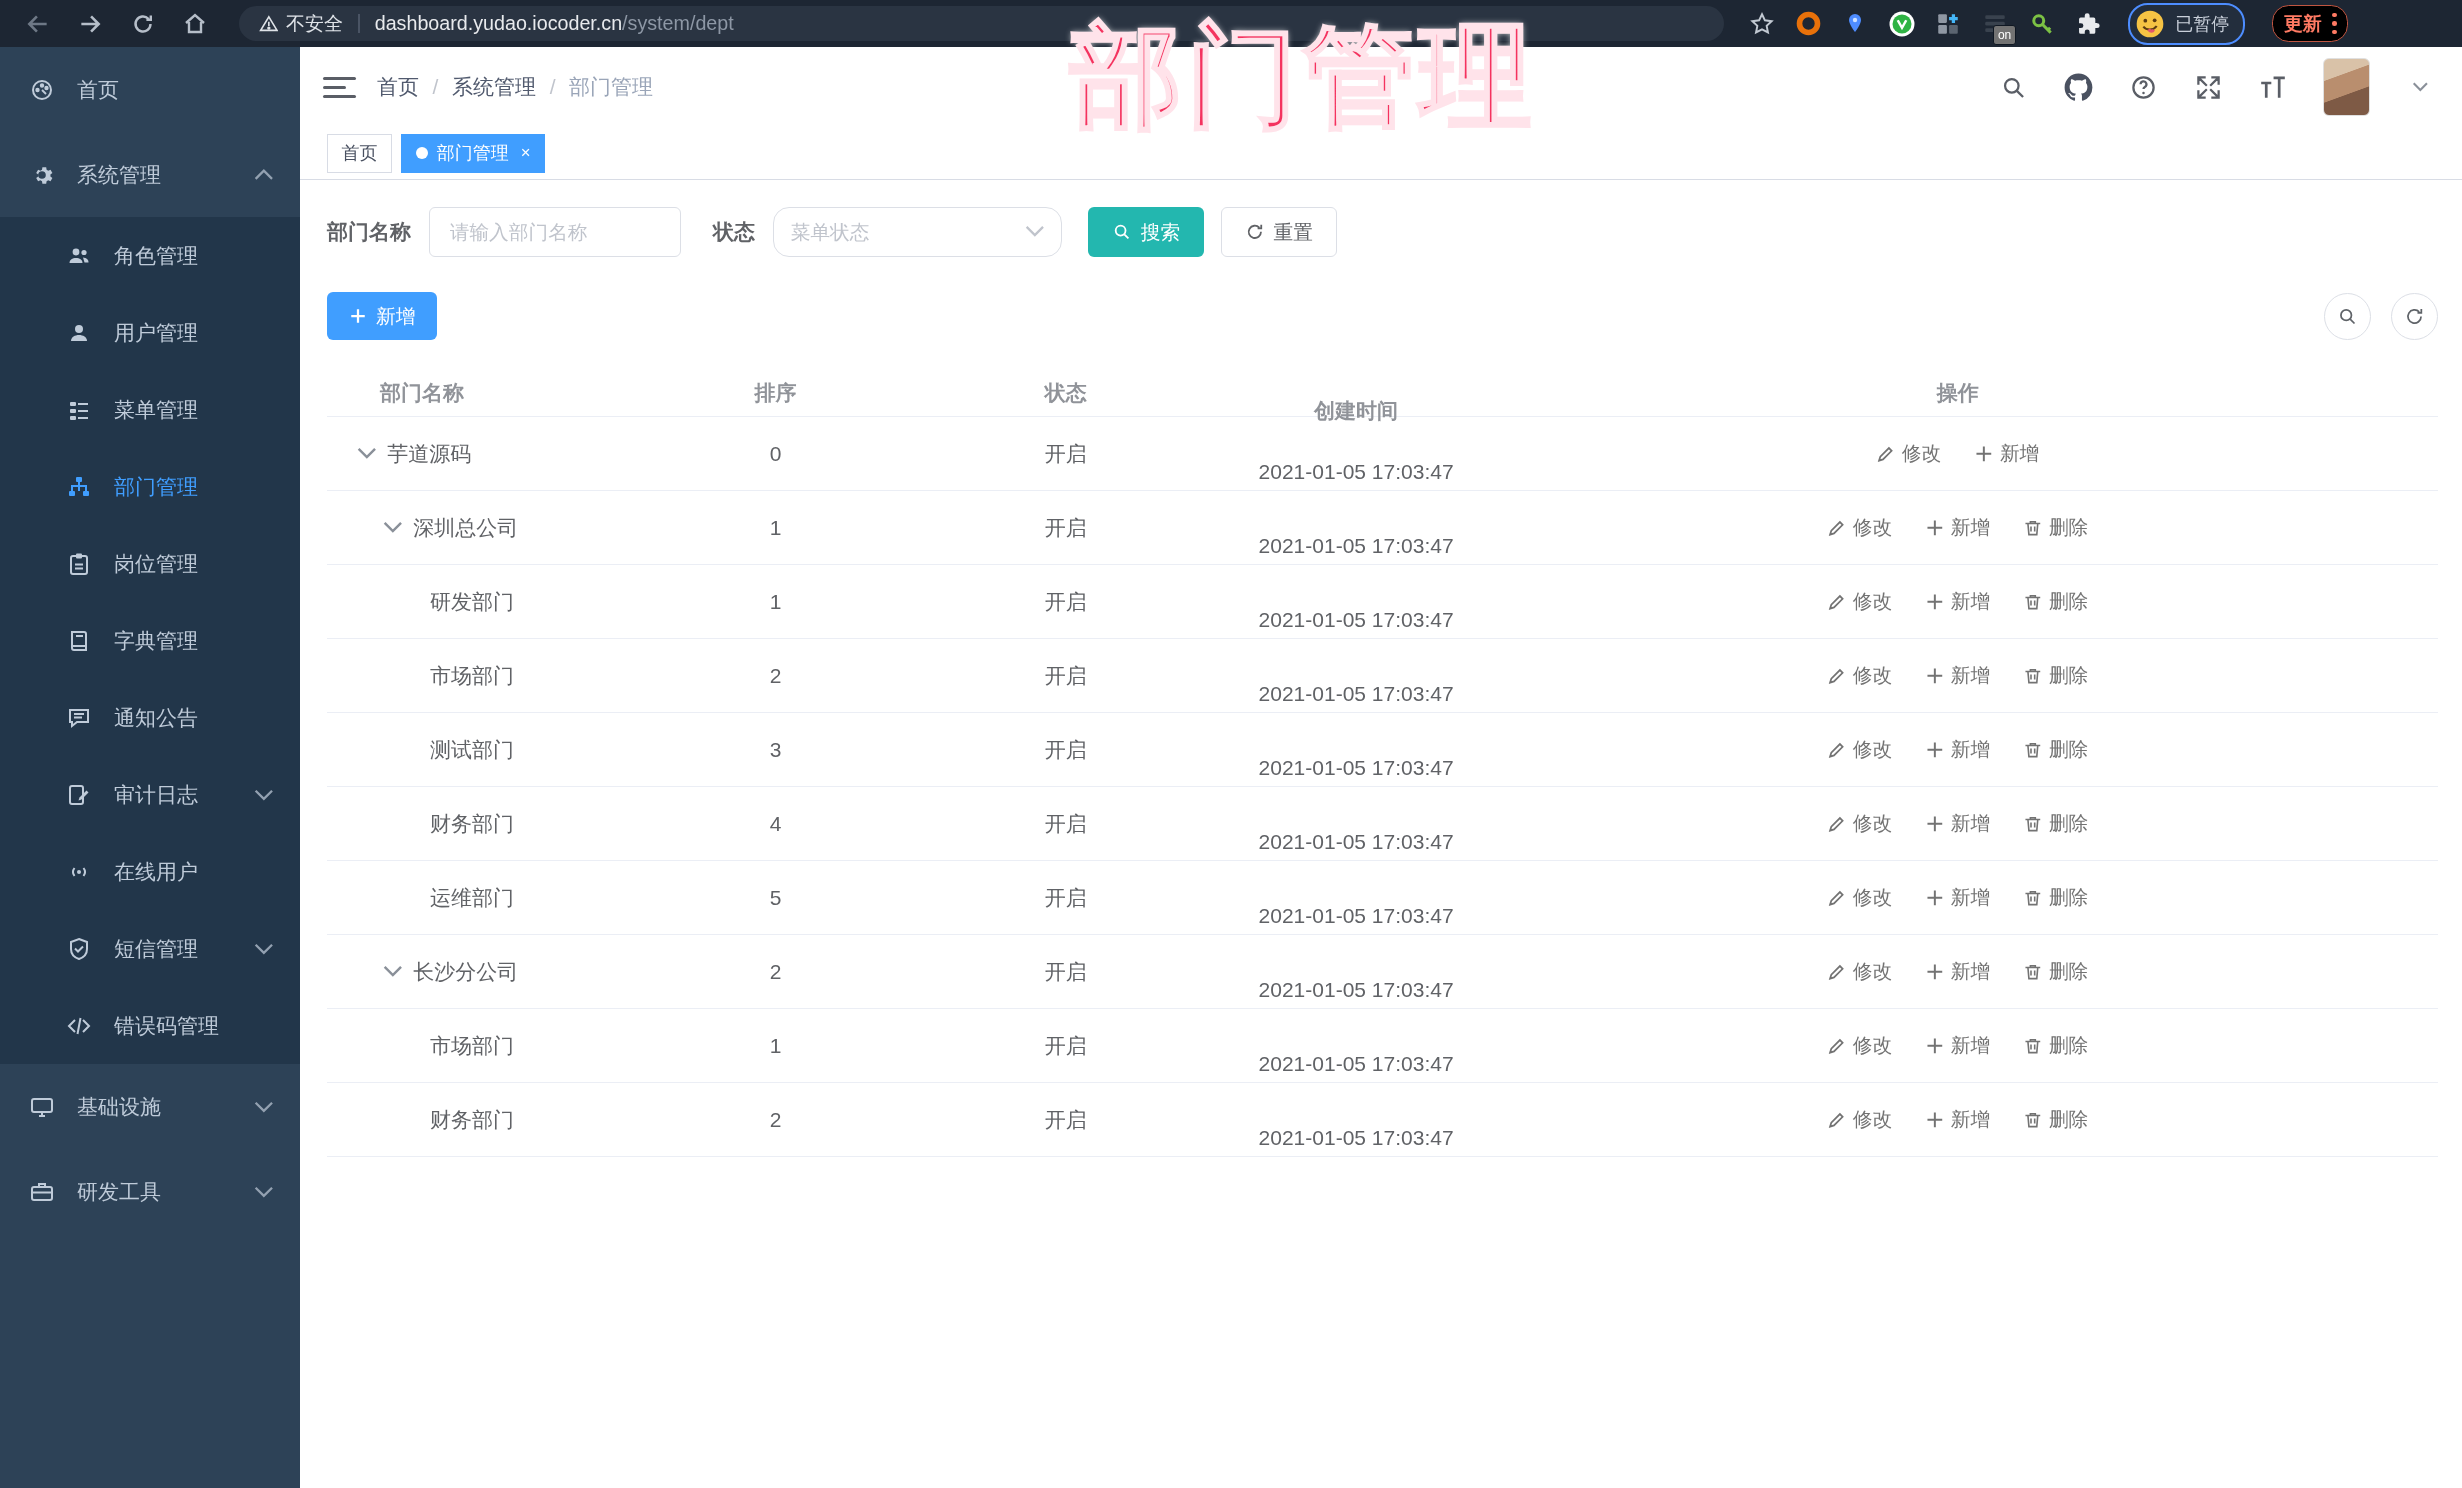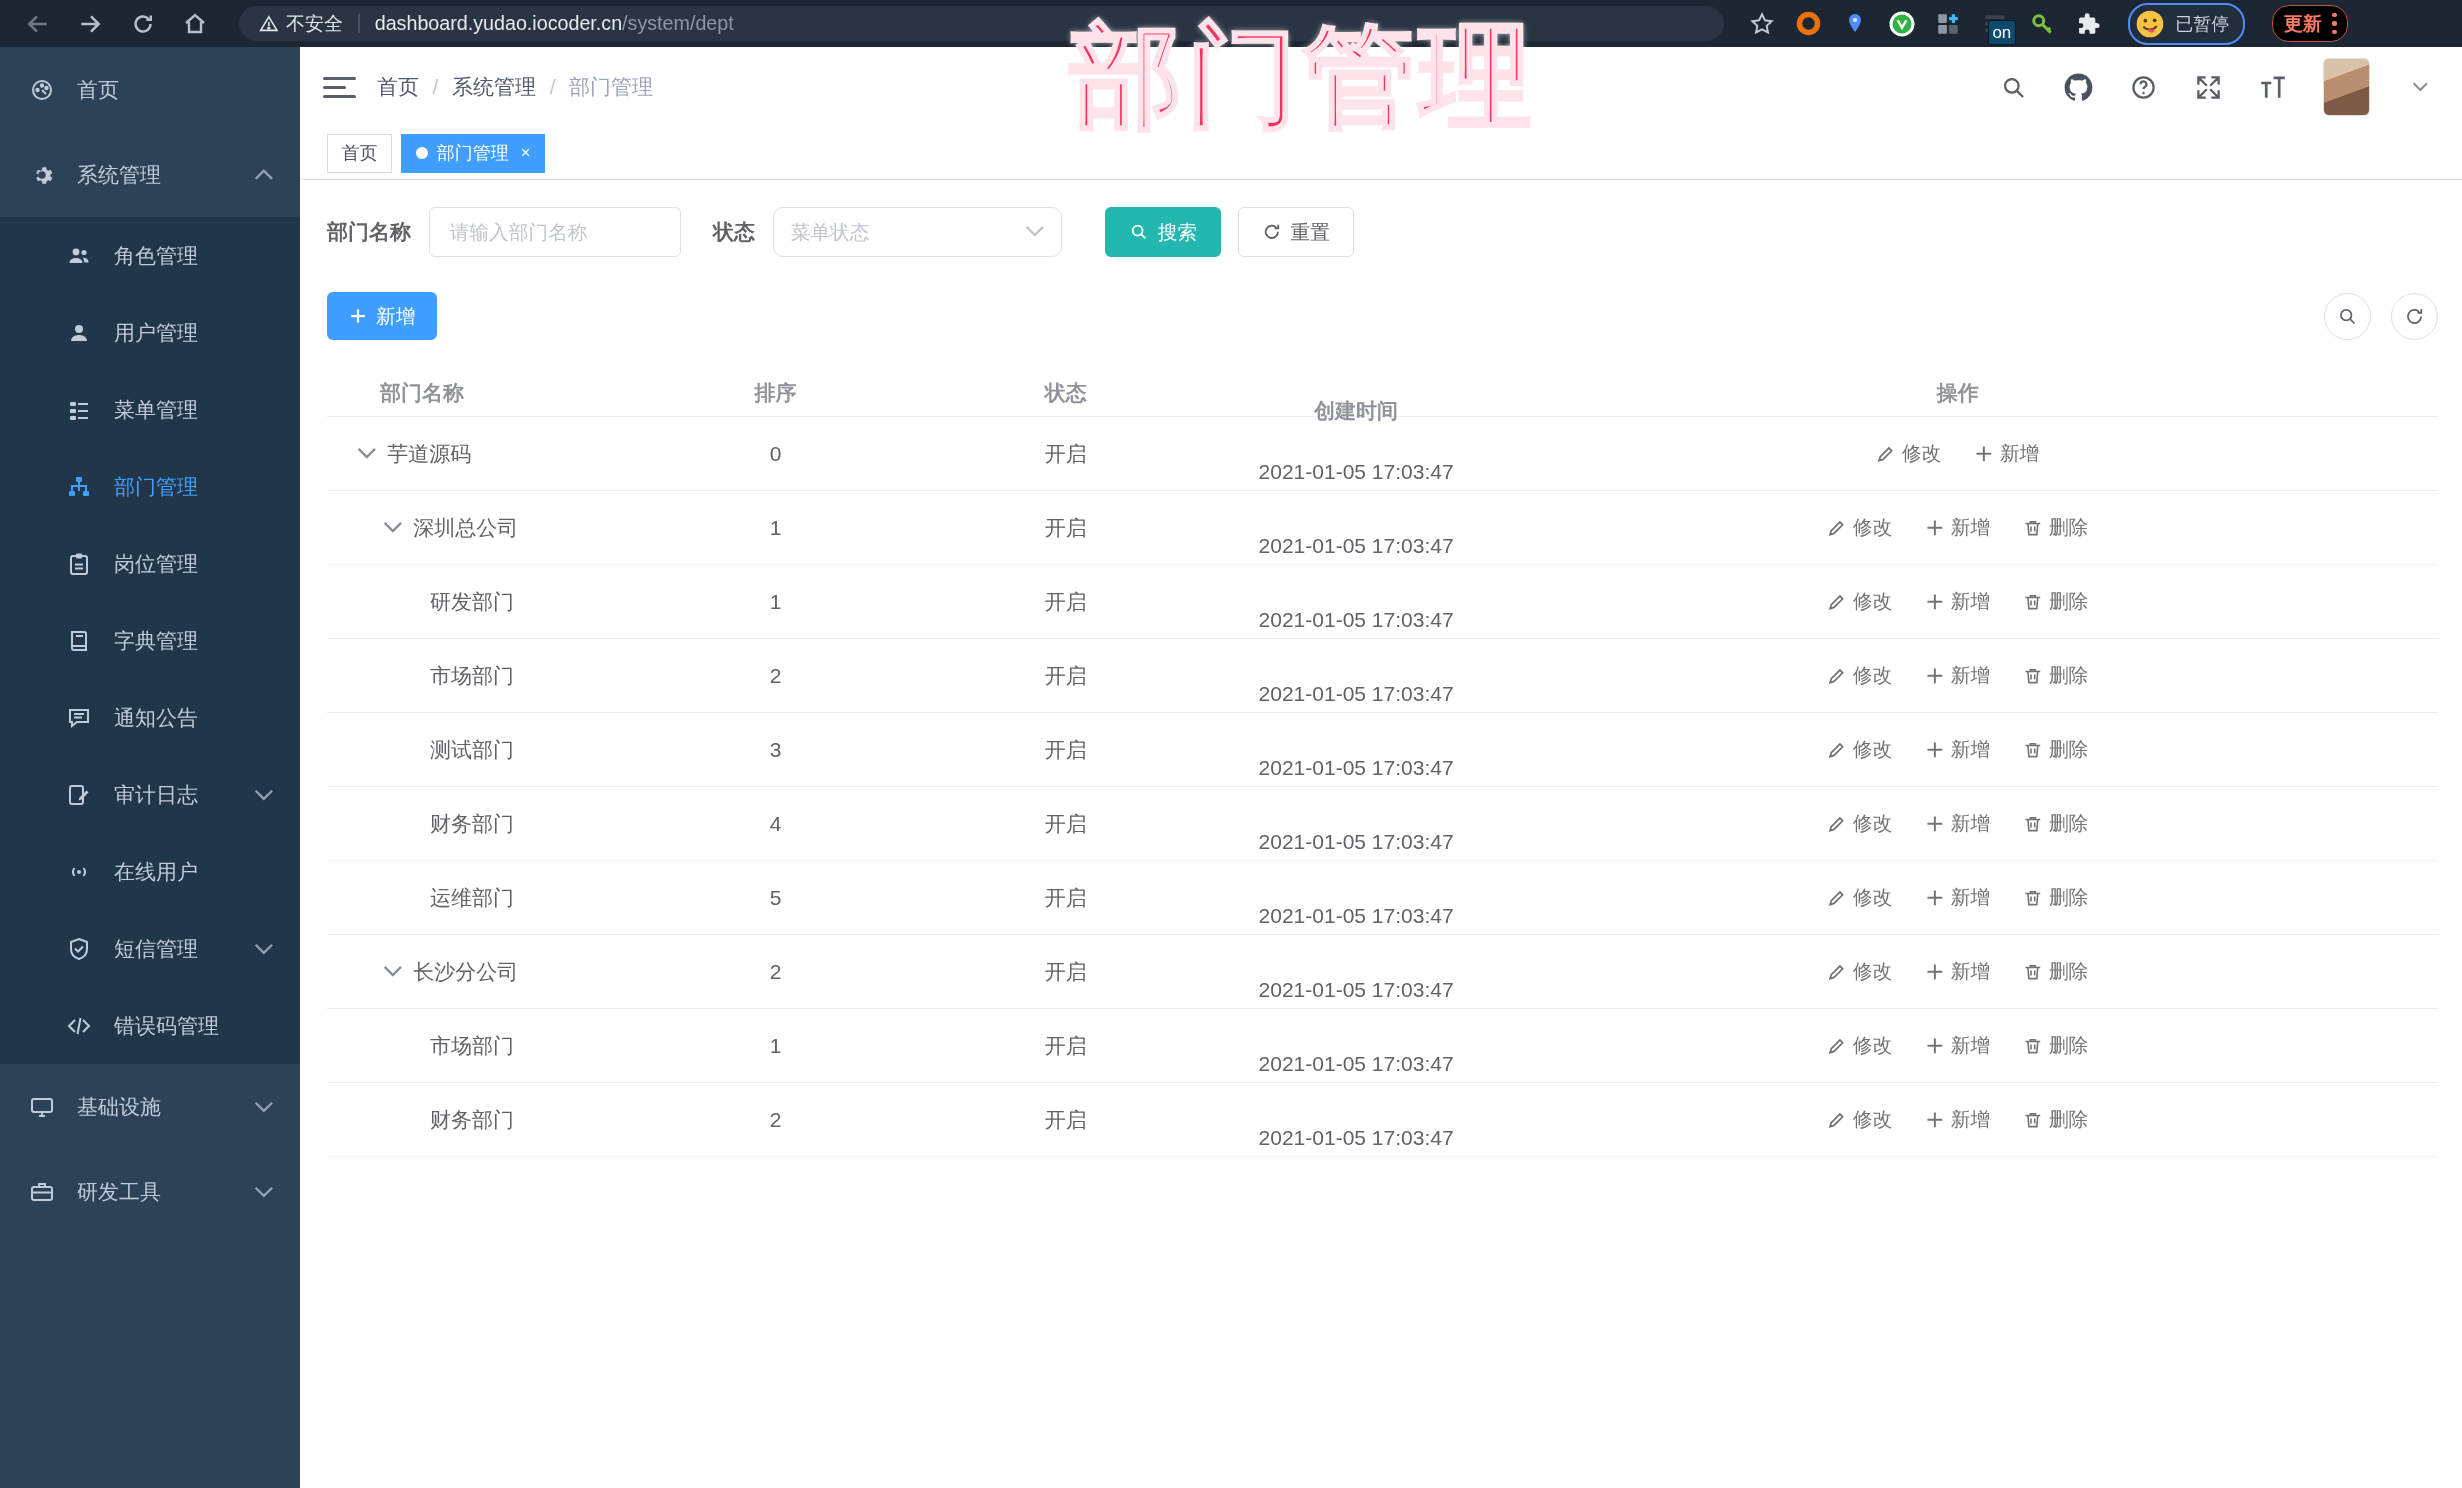--- a/index.html
+++ b/index.html
@@ -10,21 +10,21 @@
   
   .browser-bar { height:47px; background:#1d2633; display:flex; align-items:center; padding:0 16.7px; gap:10.6px; }
   .nav-ic { width:42px; height:35px; display:flex; align-items:center; justify-content:center; border-radius:6px; }
   .url-pill { flex:1; height:35px; background:#2a3442; border-radius:18px; display:flex; align-items:center; padding:0 19.7px; gap:10.6px; margin:0 12px; max-width:1485px; }
   .url-sec { color:#dfe3e8; font-size:19px; display:flex; align-items:center; gap:7.6px; }
   .url-sep { width:1.5px; height:19.7px; background:#4a5464; margin:0 4.5px; }
   .url-text { font-size:19.7px; color:#e8eaed; white-space:nowrap; }
   .url-text .path { color:#8d97a5; }
   .ext-row { display:flex; align-items:center; gap:16.7px; }
   .ext { width:30px; height:30px; display:flex; align-items:center; justify-content:center; position:relative; }
-  .on-badge { position:absolute; right:-6px; bottom:-6px; background:#0c4a6e; color:#fff; font-size:17px; line-height:1; padding:3px 3.8px; border-radius:3px; border:1.5px solid #0f1722; }
+  .on-badge { position:absolute; right:-6px; bottom:-6px; background:#737373; color:#fff; font-size:12px; line-height:1; padding:3px 3.8px; border-radius:3px; border:1.5px solid #0f1722; }
   .profile-chip { display:flex; align-items:center; gap:9px; border:2.3px solid #4d8dff; background:#232e3d; border-radius:19.7px; padding:3px 13.6px 3px 4.5px; margin-left:7.6px; }
   .profile-chip span { color:#c9d0da; font-size:18px; }
   .update-chip { display:flex; align-items:center; gap:3px; background:#000000; border:1.5px solid #c05541; border-radius:16.7px; padding:4.5px 10.6px; margin-left:10.6px; }
   .update-chip b { color:#ff7a63; font-size:19px; font-weight:700; }
   .dots3 { display:flex; flex-direction:column; gap:3.8px; margin-left:7.6px; }
   .dots3 i { width:4.5px; height:4.5px; border-radius:50%; background:#ff7a63; }
 
   
   .app { display:flex; height:1441px; }
   .sidebar { width:300px; background:#2d4257; color:#bfcbd9; flex:0 0 300px; display:flex; flex-direction:column; }
@@ -55,21 +55,21 @@
   .tab { height:39px; display:inline-flex; align-items:center; gap:9px; padding:0 13.6px; border:1.5px solid #d8dce5; background:#fff; color:#495060; font-size:18px; cursor:pointer; }
   .tab.active { background:#409eff; border-color:#409eff; color:#fff; }
   .tab .dot { width:12px; height:12px; border-radius:50%; background:#fff; }
   .tab .x { font-size:16.7px; line-height:1; margin-left:3px; }
 
   .content { padding:27px 24px 0 27px; flex:1; }
   .filter-row { display:flex; align-items:center; font-size:21px; color:#606266; }
   .f-label { font-weight:700; margin-right:18px; }
   .f-input { width:252px; height:50px; border:1.5px solid #dcdfe6; border-radius:6px; padding:0 19.7px; font-size:19.7px; color:#606266; outline:none; font-family:inherit; }
   .f-input::placeholder { color:#c0c4cc; }
-  .sel { width:289px; height:50px; border:1.5px solid #dcdfe6; border-radius:10px; display:flex; align-items:center; padding:0 16.7px; margin-right:43px; }
+  .sel { width:289px; height:50px; border:1.5px solid #dcdfe6; border-radius:16px; display:flex; align-items:center; padding:0 16.7px; margin-right:26px; }
   .sel .ph { color:#c0c4cc; font-size:19.7px; flex:1; }
   .btn { height:50px; display:inline-flex; align-items:center; justify-content:center; gap:9px; border-radius:6px; font-size:19.7px; padding:0 23px; cursor:pointer; border:1.5px solid transparent; }
   .btn-search { background:#23b7af; color:#fff; }
   .btn-reset { background:#fff; border-color:#dcdfe6; color:#606266; margin-left:16.7px; }
   .gap1 { width:32px; }
 
   .toolbar-row { margin-top:35px; display:flex; align-items:center; }
   .btn-add { background:#409eff; color:#fff; height:48px; padding:0 21px; }
   .tool-circles { margin-left:auto; display:flex; gap:19.7px; }
   .circle-btn { width:47px; height:47px; border-radius:50%; border:1.5px solid #dcdfe6; display:flex; align-items:center; justify-content:center; color:#5f6368; background:#fff; cursor:pointer; }

